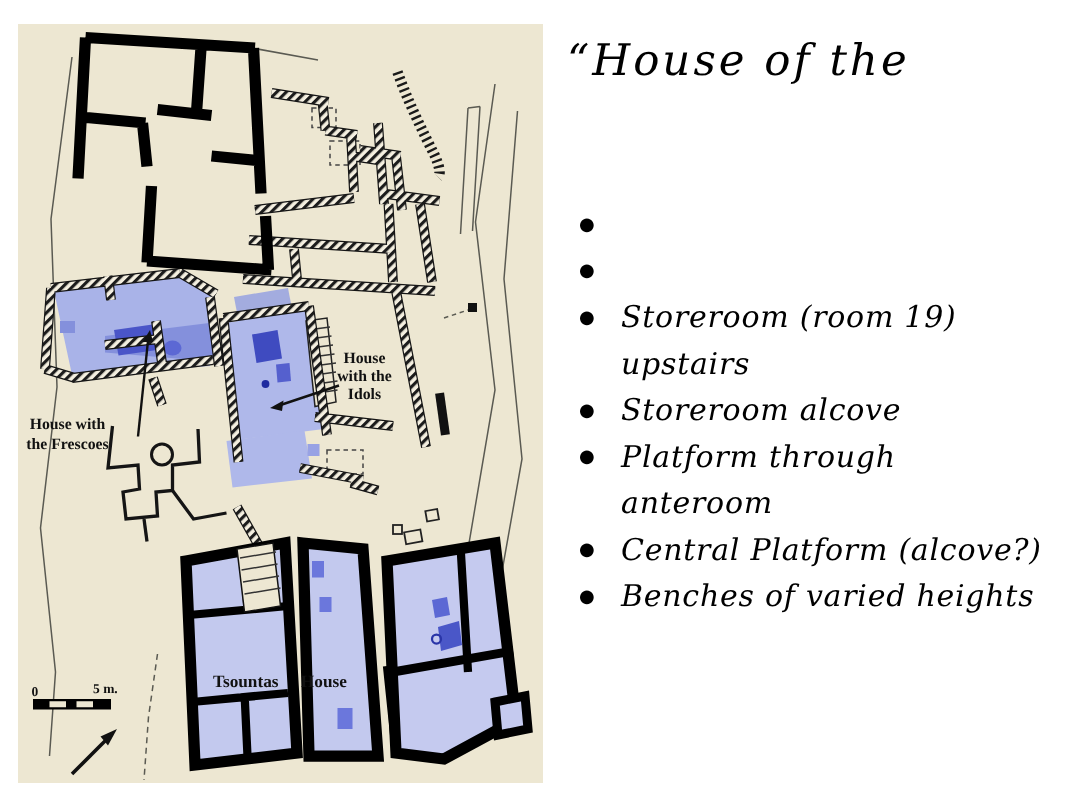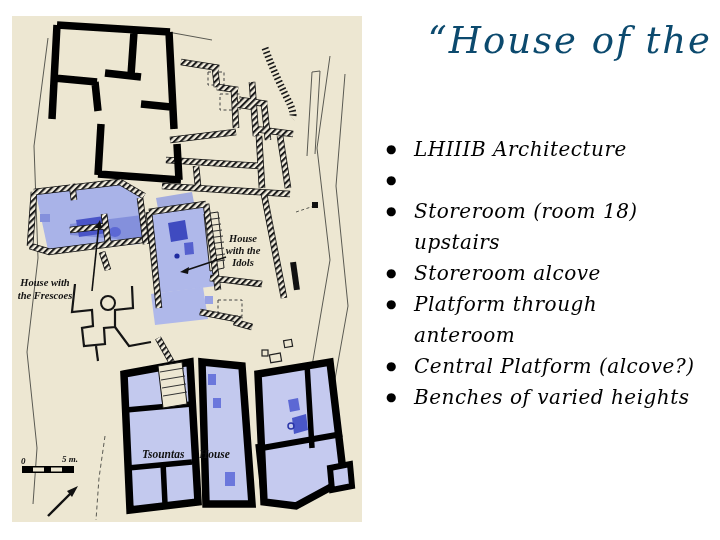--- a/index.html
+++ b/index.html
@@ -1,25 +1,25 @@
 <!DOCTYPE html>
 <html><head>
 <meta charset="utf-8">
 <style>
   html,body{margin:0;padding:0;}
   body{background:#ffffff;font-family:"DejaVu Serif", serif;}
   .slide{position:relative;width:720px;height:540px;background:#ffffff;overflow:hidden;}
 
-  .map-figure{position:absolute;left:12px;top:16px;width:350px;height:506px;font-style:italic;}
+  .map-figure{position:absolute;left:12px;top:16px;width:350px;height:506px;}
   .map-figure svg{display:block;width:350px;height:506px;}
 
   .title{
     position:absolute;left:378px;top:18px;width:334px;
-    text-align:right;color:#0c4a6e;
-    font-style:italic;font-size:37px;line-height:45px;letter-spacing:2px;
+    text-align:left;color:#000000;
+    font-style:italic;font-size:29px;line-height:45px;letter-spacing:2px;
   }
   .bullets{
     position:absolute;left:386px;top:134px;width:326px;
     list-style:none;margin:0;padding:0;
   }
   .bullets li{display:flex;align-items:flex-start;}
   .bullets .dot{width:28px;flex:0 0 28px;font-size:12px;line-height:31px;color:#000;font-style:normal;}
   .bullets .txt{
     font-style:italic;font-size:20px;line-height:31px;color:#000;
     white-space:pre-line;letter-spacing:0.5px;
@@ -160,28 +160,27 @@
     </svg>
   </div>
 
   <div class="title">
     <div>“House of the</div>
   </div>
 
   <ul class="bullets">
     <li>
       <span class="dot">●</span>
-      <span class="txt">LHIIIB Architecture</span>
-    </li>
-    <li>
-      <span class="dot">●</span>
-    </li>
-    <li>
-      <span class="dot">●</span>
-      <span class="txt">Storeroom (room 18)
+    </li>
+    <li>
+      <span class="dot">●</span>
+    </li>
+    <li>
+      <span class="dot">●</span>
+      <span class="txt">Storeroom (room 19)
 upstairs</span>
     </li>
     <li>
       <span class="dot">●</span>
       <span class="txt">Storeroom alcove</span>
     </li>
     <li>
       <span class="dot">●</span>
       <span class="txt">Platform through
 anteroom</span>

